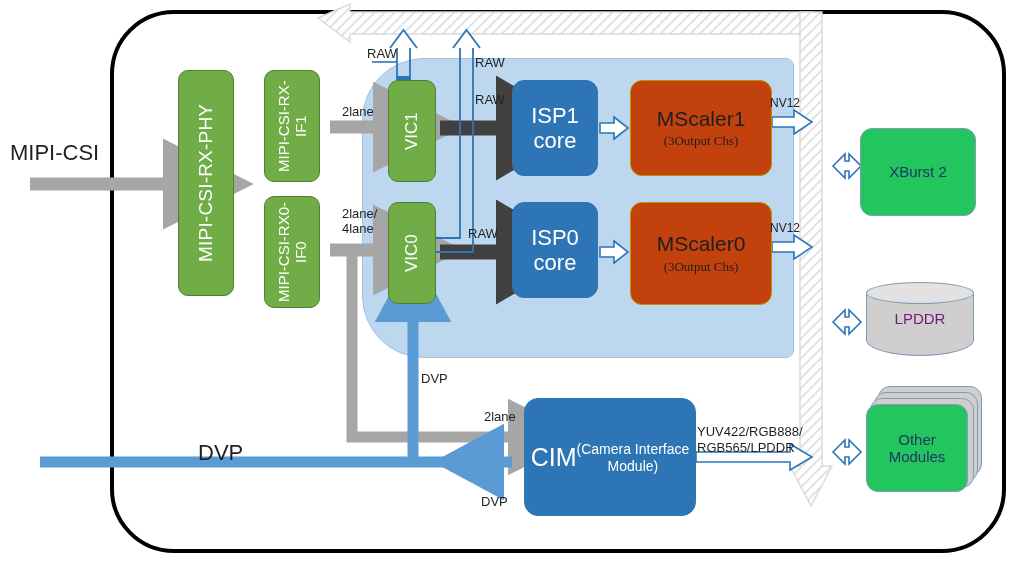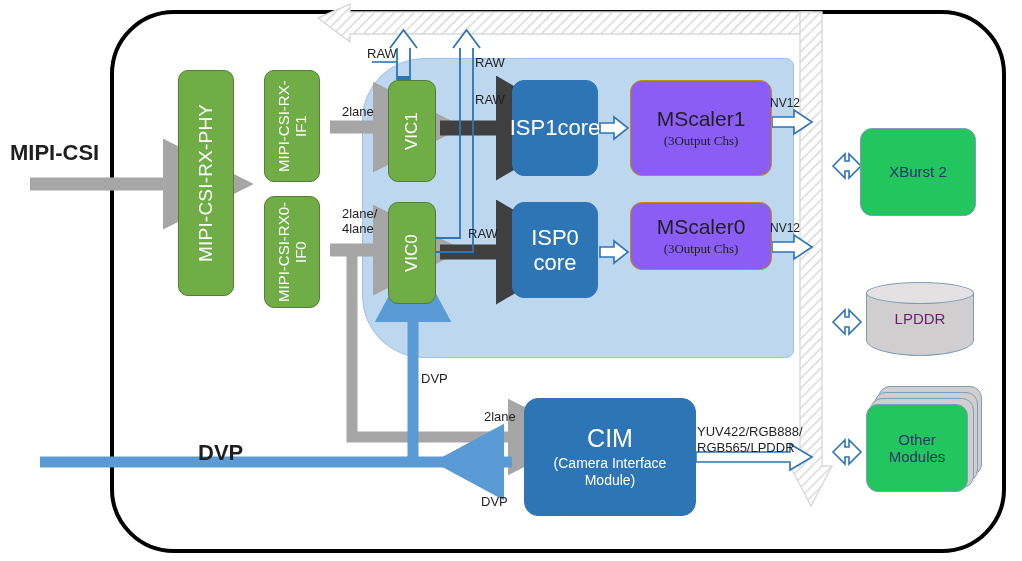--- a/index.html
+++ b/index.html
@@ -22,38 +22,38 @@
   .tiziano-label{
     left:362px;top:322px;width:430px;height:26px;
     text-align:center;font-size:21px;color:#262626;
   }
 
   
   .box{box-sizing:border-box;display:flex;align-items:center;justify-content:center;
        text-align:center;line-height:1.15;}
   .green{background:#70AD47;border:1px solid #507E32;border-radius:10px;color:#ffffff;}
   .blue{background:#2E75B6;border:1px solid #2E75B6;border-radius:12px;color:#ffffff;}
-  .yellow{background:#8b5cf6;border:1px solid #BF9000;border-radius:12px;color:#1F1F1F;}
+  .yellow{background:#c2410c;border:1px solid #BF9000;border-radius:12px;color:#1F1F1F;}
   .gray{background:#22c55e;border:1px solid #7F9DB9;border-radius:12px;color:#1F3864;}
 
   .vert{writing-mode:vertical-rl;transform:rotate(180deg);}
 
   
   #phy{left:178px;top:70px;width:56px;height:226px;font-size:19px;letter-spacing:.2px;}
   #if1{left:264px;top:70px;width:56px;height:112px;font-size:15px;}
   #if0{left:264px;top:196px;width:56px;height:112px;font-size:15px;}
   #vic1{left:388px;top:80px;width:48px;height:102px;font-size:17px;}
   #vic0{left:388px;top:202px;width:48px;height:102px;font-size:17px;}
-  #isp1{left:512px;top:80px;width:86px;height:96px;font-size:22px;}
+  #isp1{left:512px;top:80px;width:86px;height:96px;font-size:22px;flex-direction:column;}
   #isp0{left:512px;top:202px;width:86px;height:96px;font-size:22px;flex-direction:column;}
   #msc1{left:630px;top:80px;width:142px;height:96px;flex-direction:column;}
-  #msc0{left:630px;top:202px;width:142px;height:68px;flex-direction:column;}
+  #msc0{left:630px;top:202px;width:142px;height:103px;flex-direction:column;}
   .msc-main{font-size:21px;color:#1F1F1F;}
   .msc-sub{font-size:13px;color:#1F1F1F;margin-top:3px;font-family:Liberation Serif, serif;}
-  #cim{left:524px;top:398px;width:172px;height:118px;flex-direction:column;border-radius:14px;}
+  #cim{left:524px;top:398px;width:172px;height:118px;border-radius:14px;}
   .cim-main{font-size:25px;}
   .cim-sub{font-size:14px;margin-top:2px;line-height:1.25;}
 
   #xburst{left:860px;top:128px;width:116px;height:88px;font-size:15px;}
   #other{left:866px;top:404px;width:102px;height:88px;font-size:15px;flex-direction:column;z-index:3;}
   .stack-sheet{background:#D0CECE;border:1px solid #7F9DB9;border-radius:12px;}
   #sheet1{left:878px;top:386px;width:102px;height:88px;z-index:0;}
   #sheet2{left:874px;top:392px;width:102px;height:88px;z-index:1;}
   #sheet3{left:870px;top:398px;width:102px;height:88px;z-index:2;}
 
@@ -61,21 +61,21 @@
   #lpddr-wrap{left:866px;top:282px;width:108px;height:82px;}
   #lpddr-body{left:0;top:10px;width:108px;height:64px;background:#D0CECE;
      border-left:1px solid #7F9DB9;border-right:1px solid #7F9DB9;border-bottom:1px solid #7F9DB9;
      border-radius:0 0 54px 54px/0 0 16px 16px;box-sizing:border-box;}
   #lpddr-top{left:0;top:0;width:108px;height:22px;background:#E3E1E1;
      border:1px solid #7F9DB9;border-radius:50%;box-sizing:border-box;}
   #lpddr-text{left:0;top:28px;width:108px;text-align:center;font-size:15px;color:#701a75;}
 
   
   .lbl{font-size:13px;color:#1F1F1F;white-space:nowrap;line-height:1.2;}
-  .lbl-big{font-size:22px;color:#1F1F1F;white-space:nowrap;font-weight:bold;}
+  .lbl-big{font-size:22px;color:#1F1F1F;white-space:nowrap;}
 
   
   svg.layer{left:0;top:0;width:1022px;height:561px;pointer-events:none;}
 </style>
 </head>
 <body>
 
 <div id="stage">
 
   <div class="abs soc-border"></div>

